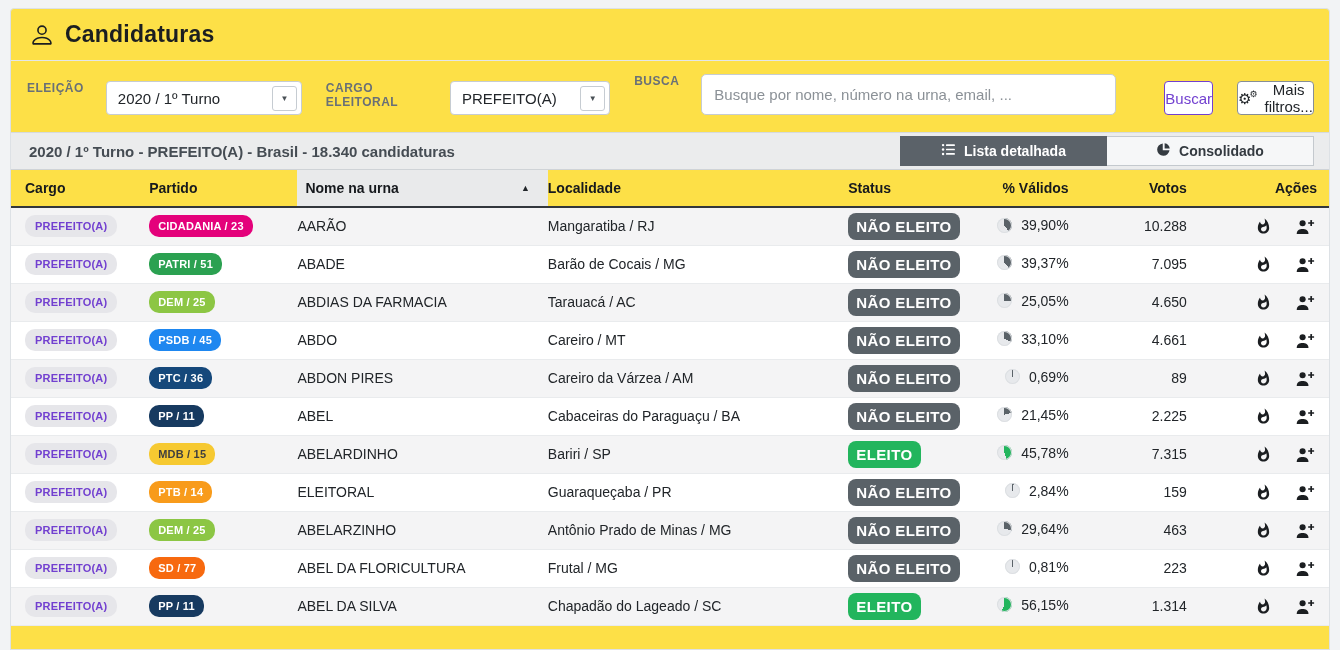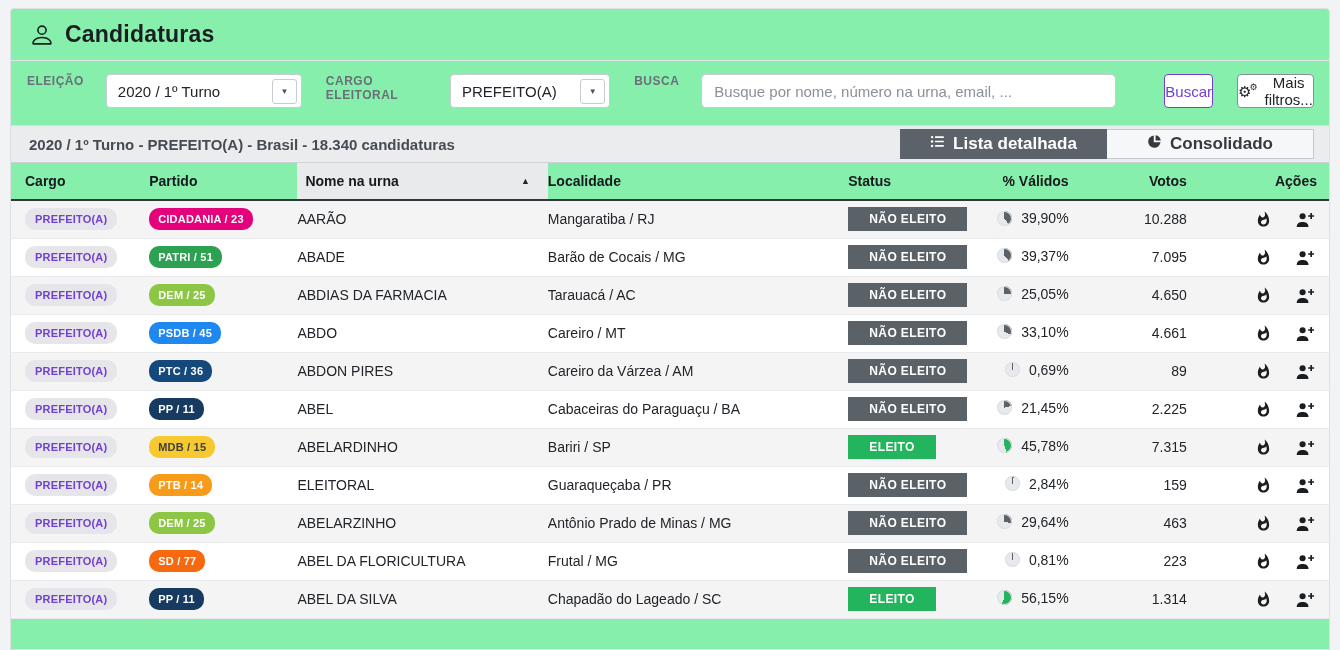--- a/index.html
+++ b/index.html
@@ -4,21 +4,21 @@
 <style>
   * { box-sizing: border-box; margin: 0; padding: 0; }
   html, body { width: 1340px; height: 650px; overflow: hidden; }
   body {
     font-family: "Liberation Sans", sans-serif;
     background: #f2f3f5;
     color: #212529;
   }
   .card {
     margin: 8px 10px 0 10px;
-    background: #86efac;
+    background: #fde047;
     border: 1px solid #dde1e5;
     border-radius: 4px 4px 0 0;
     min-height: 642px;
   }
   
   .card-header {
     display: flex; align-items: center; gap: 10px;
     padding: 12px 18px;
     border-bottom: 1px solid #e3e6e9;
   }
@@ -42,21 +42,21 @@
   }
   .select-box .value { font-size: 15px; color: #212529; }
   .caret-btn {
     width: 25px; height: 25px; border: 1px solid #c6ccd2; border-radius: 3px;
     background: #fff; display: flex; align-items: center; justify-content: center;
     font-size: 8px; color: #4a5157; flex: 0 0 auto; margin-left: 10px;
   }
   .sel-eleicao { width: 196px; }
   .sel-cargo  { width: 190px; }
   .busca-input {
-    width: 415px; height: 34px;
+    width: 415px; height: 41px;
     border: 1px solid #c6ccd2; border-radius: 5px;
     padding: 0 12px; font-size: 15px; color: #212529;
     font-family: "Liberation Sans", sans-serif;
   }
   .busca-input::placeholder { color: #8b9197; }
   .filters .spacer { flex: 1; }
   .btn {
     height: 34px; border-radius: 4px; background: #fff;
     font-size: 15px; cursor: pointer;
     font-family: "Liberation Sans", sans-serif;
@@ -77,21 +77,21 @@
     background: #ebeced;
     border-top: 1px solid #d6dadd;
     border-bottom: 1px solid #cfd3d7;
     height: 38px;
     display: flex; align-items: center; justify-content: space-between;
     padding: 0 15px 0 18px;
   }
   .summary-text { font-size: 15px; font-weight: 700; color: #454c53; }
   .view-toggle { display: flex; height: 30px; }
   .toggle-btn {
-    width: 207px; font-size: 17px; font-weight: 700; cursor: pointer;
+    width: 207px; font-size: 14px; font-weight: 700; cursor: pointer;
     display: flex; align-items: center; justify-content: center; gap: 8px;
     font-family: "Liberation Sans", sans-serif;
   }
   .toggle-btn.active { background: #5b6269; color: #fff; border: 1px solid #5b6269; }
   .toggle-btn.inactive { background: #f6f7f8; color: #343a40; border: 1px solid #c4c9ce; border-left: none; }
 
   
   table { width: 100%; border-collapse: collapse; table-layout: fixed; }
   thead th {
     font-size: 14px; font-weight: 700; color: #16191d;
@@ -117,22 +117,22 @@
     font-size: 11px; font-weight: 700; letter-spacing: .2px;
     padding: 5px 10px; border-radius: 10px;
   }
   .party-badge {
     display: inline-block; color: #fff;
     font-size: 11px; font-weight: 700; letter-spacing: .2px;
     padding: 5px 9px; border-radius: 10px;
   }
   .status-badge {
     display: inline-block; color: #fff;
-    font-size: 12px; font-weight: 700; letter-spacing: .4px;
-    padding: 5px 21px; border-radius: 0;
+    font-size: 15px; font-weight: 700; letter-spacing: .4px;
+    padding: 5px 8px; border-radius: 8px;
   }
   .pct-wrap { display: inline-flex; align-items: center; gap: 9px; }
   .pie {
     width: 15px; height: 15px; border-radius: 50%;
     box-shadow: 0 0 0 1px #dcdfe2 inset;
     flex: 0 0 auto;
   }
   .icon-btn {
     background: none; border: none; cursor: pointer; padding: 2px;
     vertical-align: middle; margin-left: 16px;

